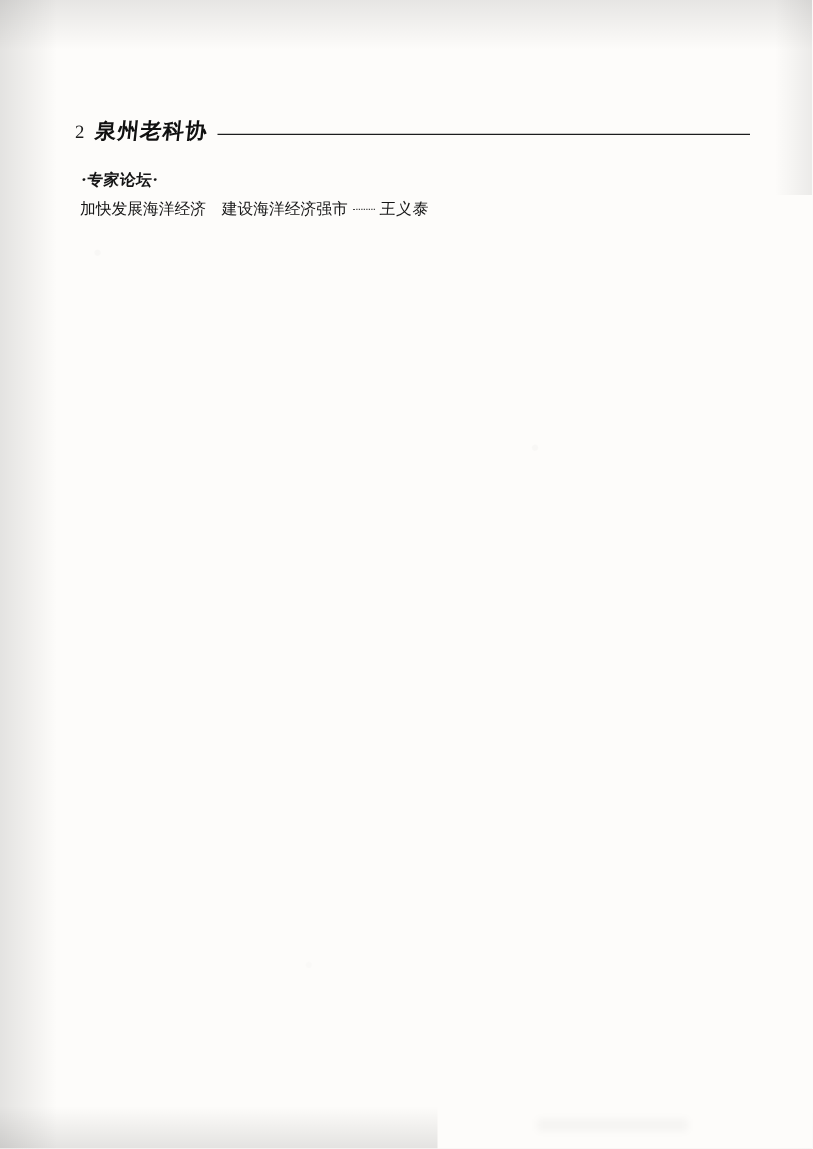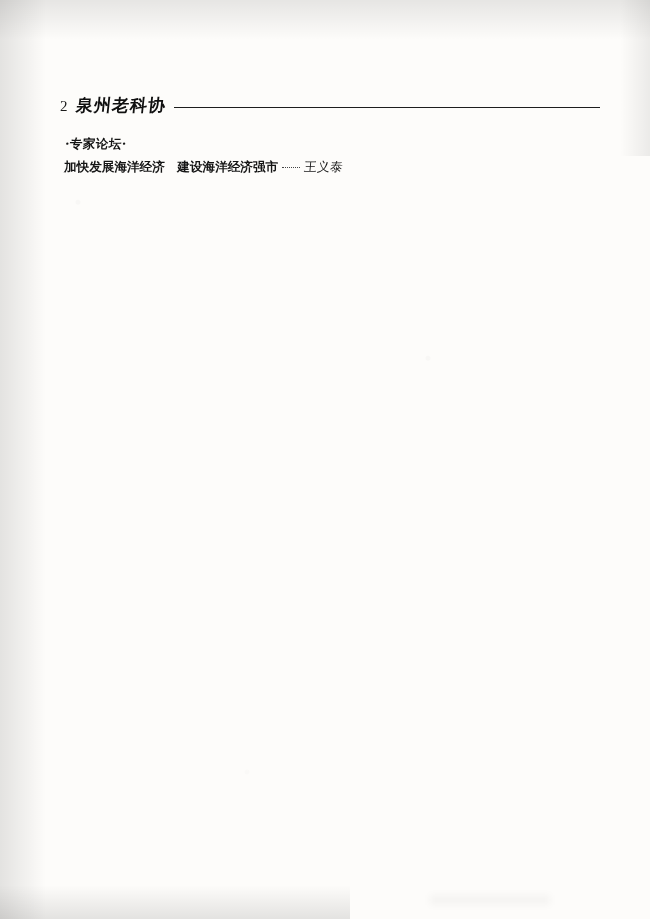--- a/index.html
+++ b/index.html
@@ -107,21 +107,20 @@
     align-items: baseline;
     font-size: 12.6px;
     color: #151515;
     font-family: "DejaVu Serif", serif;
     line-height: 1.72;
     white-space: nowrap;
     padding-left: 4px;
   }
   .entry .title {
     flex: 0 0 auto;
-    font-weight: bold;
   }
   .entry .leader {
     flex: 1 1 auto;
     margin: 0 4px;
     position: relative;
     top: -3px;
     border-bottom: 1.2px dotted #444;
     min-width: 18px;
     height: 1px;
   }

